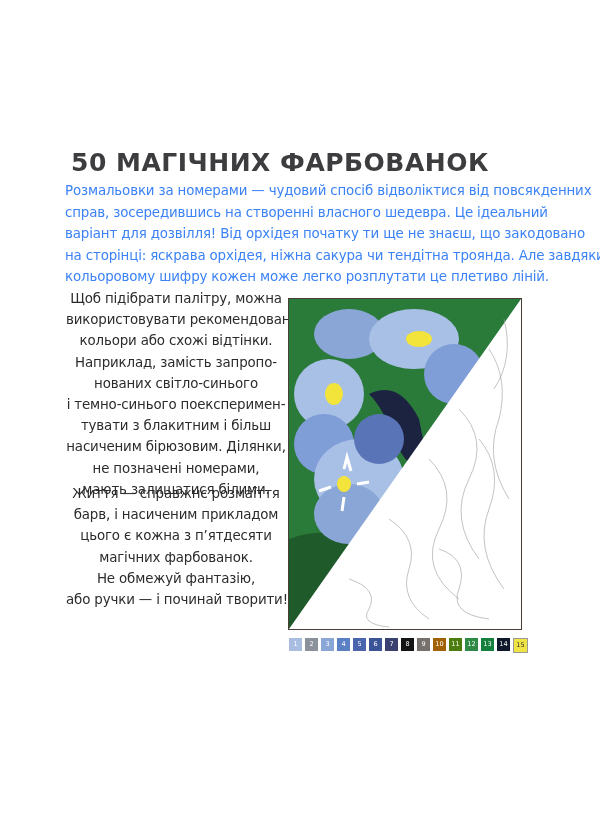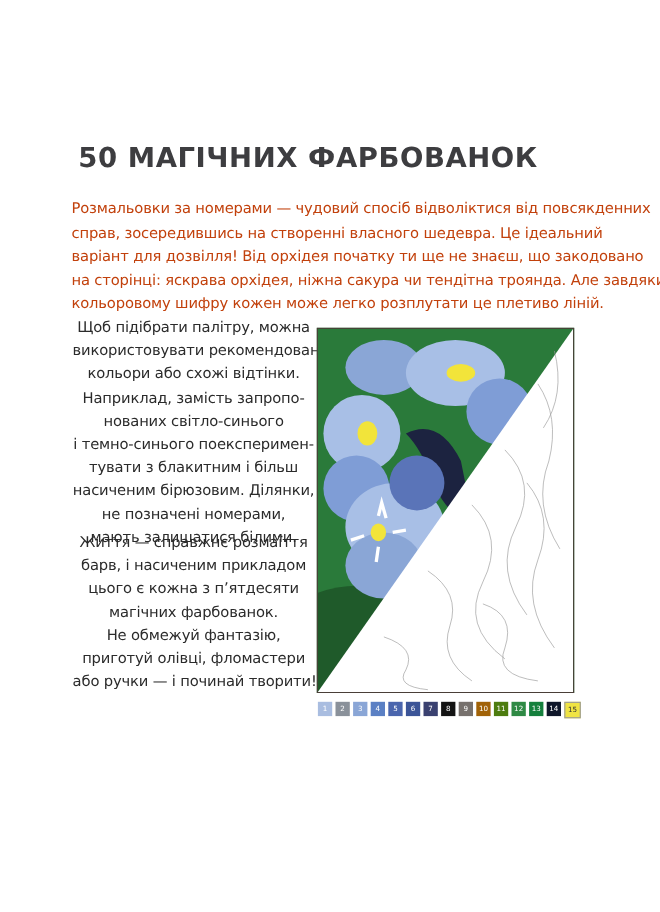--- a/index.html
+++ b/index.html
@@ -1,27 +1,27 @@
 <!DOCTYPE html>
 <html><head>
   <meta charset="utf-8">
   <style>
     html, body { margin: 0; padding: 0; }
     body {
       width: 600px; height: 829px; background: #ffffff; position: relative; overflow: hidden;
       font-family: "DejaVu Sans", sans-serif; color: #2b2b2b;
     }
     .title {
-      position: absolute; left: 0; width: 560px; top: 129px; text-align: center;
+      position: absolute; left: 0; width: 560px; top: 148px; text-align: center;
       font-family: "DejaVu Sans", sans-serif; font-weight: bold; font-size: 25px;
       letter-spacing: 0.5px; color: #3d3d40;
     }
     .intro {
       position: absolute; left: 65px; top: 180px; width: 480px;
-      font-size: 13.4px; line-height: 21.5px; color: #c2410c; letter-spacing: -0.15px;
+      font-size: 13.4px; line-height: 21.5px; color: #3b82f6; letter-spacing: -0.15px;
     }
     .intro span { display: block; white-space: nowrap; }
     .col {
       position: absolute; left: 66px; width: 220px; font-size: 13.4px; line-height: 21.2px; letter-spacing: -0.15px; text-align: center;
     }
     .col span { display: block; white-space: nowrap; }
     .p2 { top: 288px; }
     .p3 { top: 483px; }
     .pic {
       position: absolute; left: 288px; top: 298px; width: 234px; height: 332px;
@@ -61,21 +61,20 @@
   <span>не позначені номерами,</span>
   <span>мають залишатися білими.</span>
 </div>
 
 <div class="col p3">
   <span>Життя — справжнє розмаїття</span>
   <span>барв, і насиченим прикладом</span>
   <span>цього є кожна з п’ятдесяти</span>
   <span>магічних фарбованок.</span>
   <span>Не обмежуй фантазію,</span>
-  <span>приготуй олівці, фломастери</span>
   <span>або ручки — і починай творити!</span>
 </div>
 
 <div class="pic">
   <svg width="232" height="330" viewBox="0 0 232 330" xmlns="http://www.w3.org/2000/svg">
     <rect x="0" y="0" width="232" height="330" fill="#2a7a3a"></rect>
     <path d="M0 240 Q40 225 90 245 L90 330 L0 330 Z" fill="#1f5a2a"></path>
 
     <path d="M80 95 Q110 80 130 120 L140 170 Q120 175 105 140 Q95 110 80 95 Z" fill="#1c2340"></path>
 

